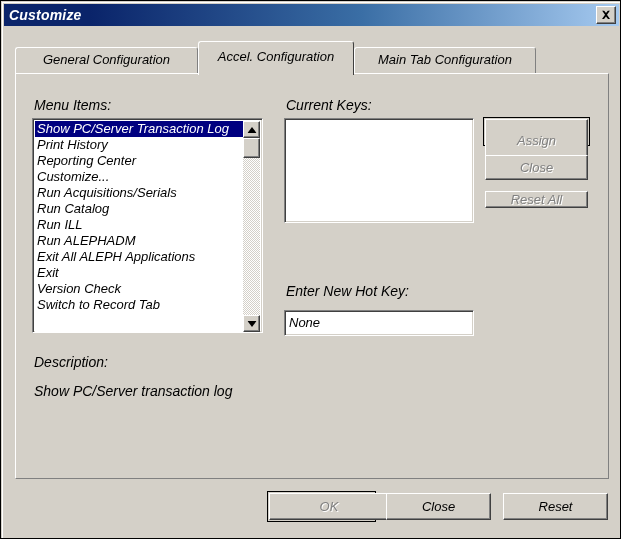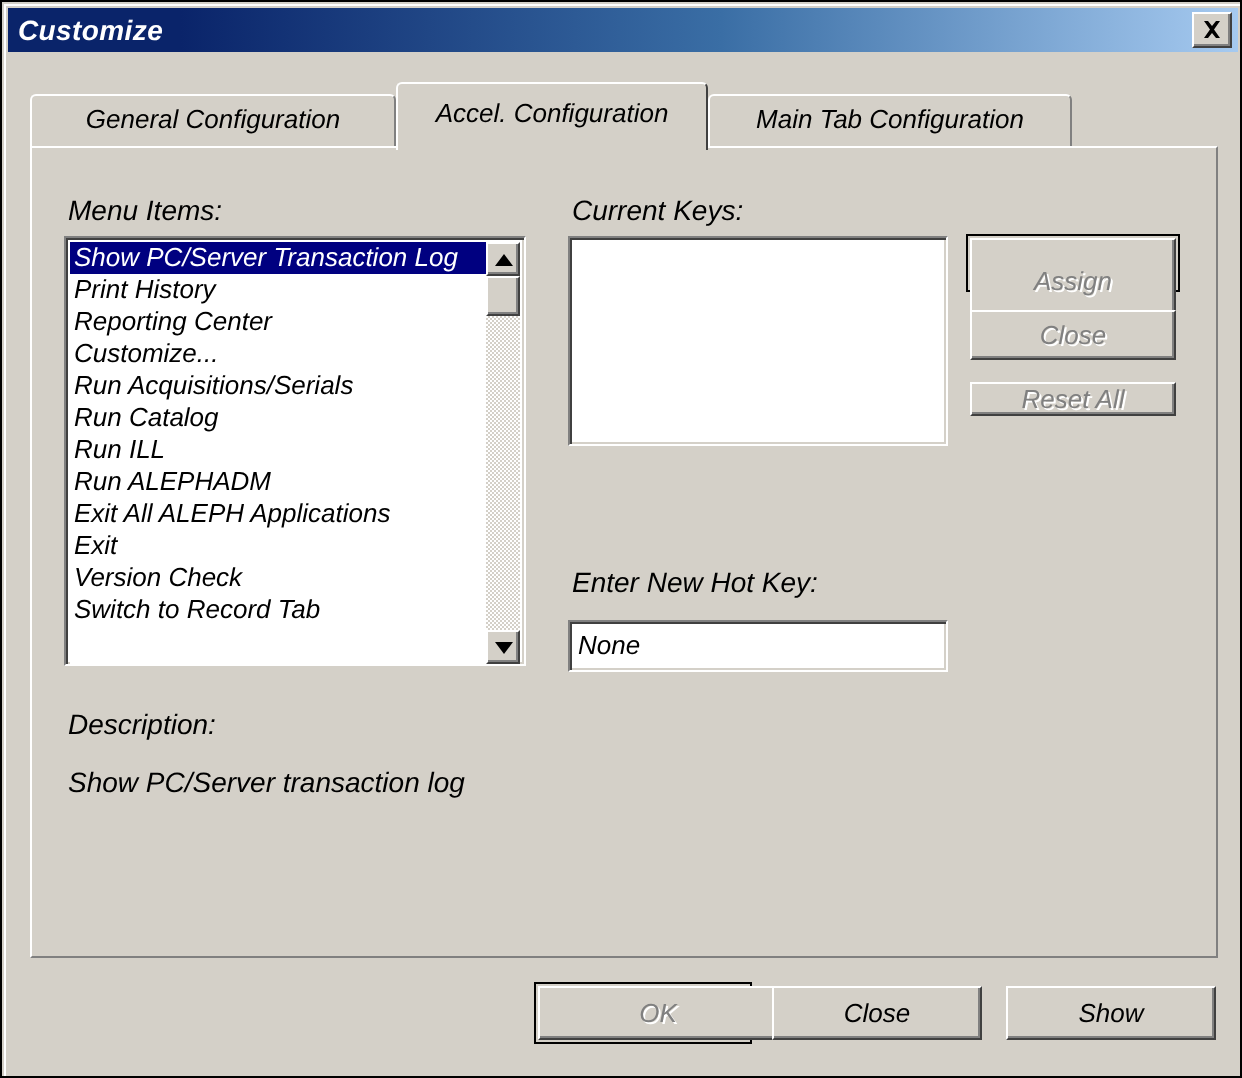--- a/index.html
+++ b/index.html
@@ -380,15 +380,15 @@
   <div class="lbl" style="left:33px; top:382px;">Show PC/Server transaction log</div>
 
   <div class="btn-default-frame" id="btn-ok-frame"></div>
   <div class="btn disabled" id="btn-ok">
     <span>OK</span>
   </div>
   <div class="btn" id="btn-close">
     <span>Close</span>
   </div>
   <div class="btn" id="btn-help">
-    <span>Show</span>
+    <span>Reset</span>
   </div>
 </div>
 
 </body></html>

